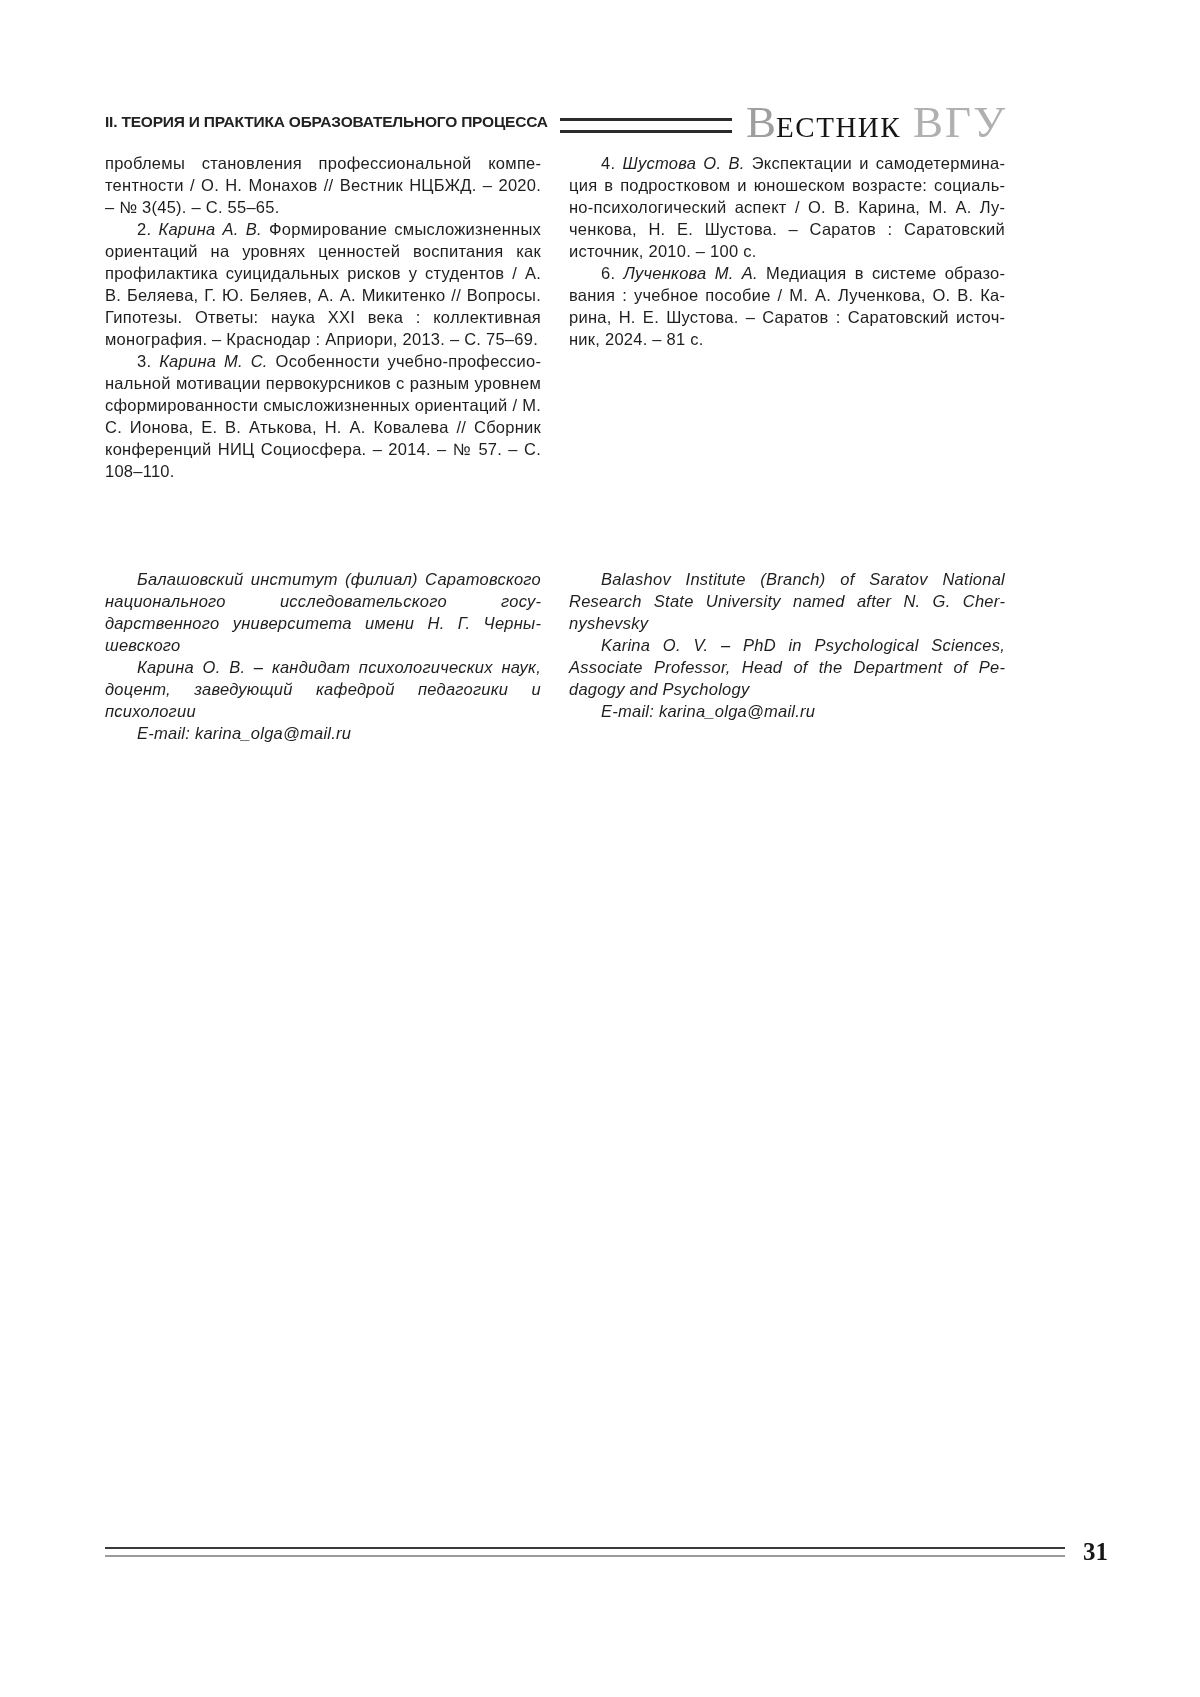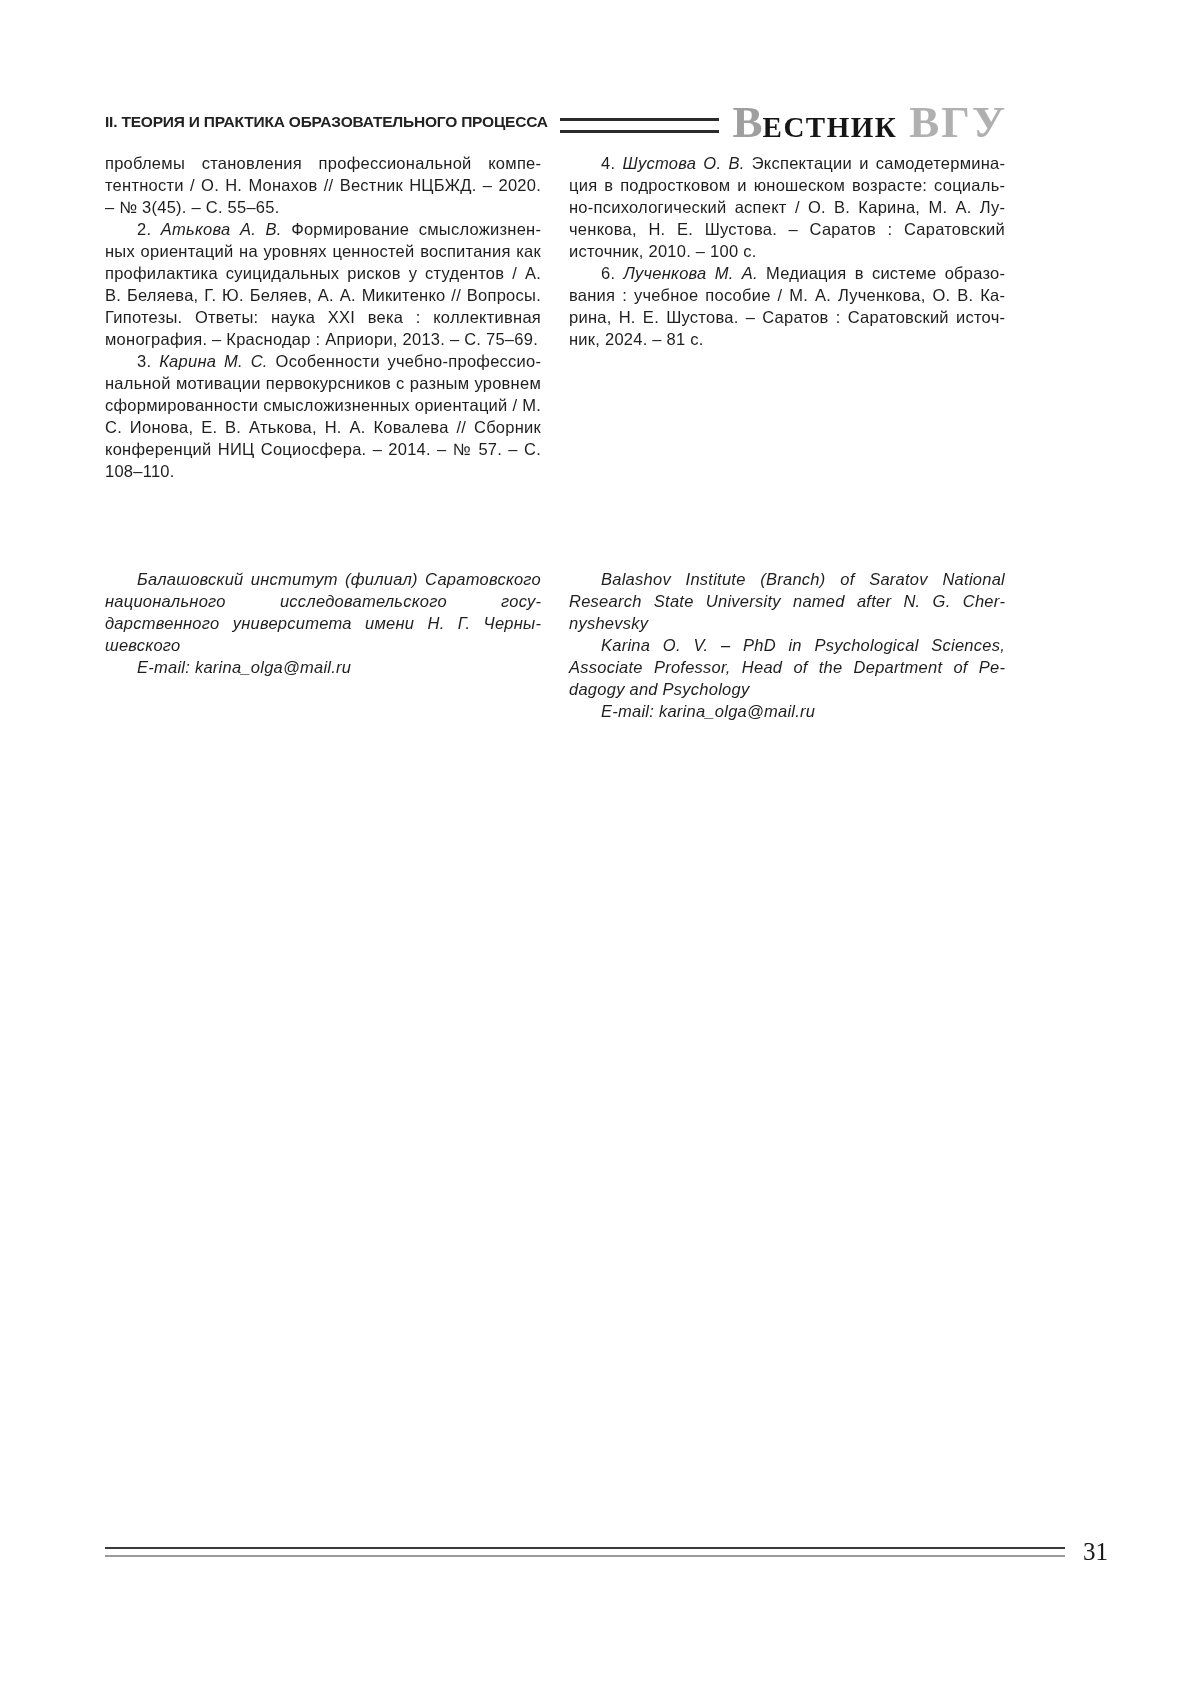--- a/index.html
+++ b/index.html
@@ -16,21 +16,21 @@
   .hdr-title {
     font-size:15.5px; font-weight:bold; letter-spacing:-0.2px;
     color:#222; white-space:nowrap;
   }
   .hdr-rule {
     flex:1; height:9px; margin:0 14px 0 12px; align-self:center;
     border-top:3px solid #2b2b2b; border-bottom:3px solid #2b2b2b;
     margin-top:6px;
   }
   .logo {
-    font-family:"Liberation Serif", serif; font-weight:bold; white-space:nowrap;
+    font-family:"Liberation Serif", serif; font-weight:normal; white-space:nowrap;
     line-height:1;
   }
   .logo-init { font-size:45px; color:#9f9f9f; }
   .logo-rest { font-size:29px; color:#161616; letter-spacing:1.5px; }
   .logo-abbr { font-size:45px; color:#b0b0b0; letter-spacing:2px; margin-left:12px; }
 
   
   .cols {
     position:absolute; top:152px; left:105px; width:900px;
     display:flex; gap:28px;
@@ -50,44 +50,45 @@
   .ftr {
     position:absolute; left:0; right:0; top:1538px;
     display:flex; align-items:flex-end;
     padding:0 92px 0 105px;
   }
   .ftr-rule {
     flex:1; height:6px; margin-bottom:9px;
     border-top:2px solid #3a3a3a; border-bottom:2px solid #9a9a9a;
   }
   .pageno {
-    font-family:"Liberation Serif", serif; font-weight:normal;
+    font-family:"Liberation Serif", serif; font-weight:bold;
     font-size:25px; color:#161616; margin-left:18px;
   }
 </style>
 </head>
 <body>
 
 <div class="page">
 
   <header class="hdr">
     <span class="hdr-title">II. ТЕОРИЯ И ПРАКТИКА ОБРАЗОВАТЕЛЬНОГО ПРОЦЕССА</span>
     <span class="hdr-rule"></span>
     <span class="logo"><span class="logo-init">В</span><span class="logo-rest">ЕСТНИК</span><span class="logo-abbr">ВГУ</span></span>
   </header>
 
   <main class="cols">
     <section class="col" id="col-left">
         <div class="refs">
           <p class="para"><span>проблемы становления профессиональной компе­тентности / О. Н. Монахов // Вестник НЦБЖД. – 2020. – № 3(45). – С. 55–65.</span></p>
-          <p class="para indent"><span>2. </span><span class="it">Атькова А. В.</span><span> Формирование смысложизнен­ных ориентаций на уровнях ценностей воспитания как профилактика суицидальных рисков у студен­тов / А. В. Беляева, Г. Ю. Беляев, А. А. Микитенко // Вопросы. Гипотезы. Ответы: наука XXI века : коллек­тивная монография. – Краснодар : Априори, 2013. – С. 75–69.</span></p>
+          <p class="para indent"><span>2. </span><span class="it">Карина А. В.</span><span> Формирование смысложизнен­ных ориентаций на уровнях ценностей воспитания как профилактика суицидальных рисков у студен­тов / А. В. Беляева, Г. Ю. Беляев, А. А. Микитенко // Вопросы. Гипотезы. Ответы: наука XXI века : коллек­тивная монография. – Краснодар : Априори, 2013. – С. 75–69.</span></p>
           <p class="para indent"><span>3. </span><span class="it">Карина М. С.</span><span> Особенности учебно-профессио­нальной мотивации первокурсников с разным уров­нем сформированности смысложизненных ориента­ций / М. С. Ионова, Е. В. Атькова, Н. А. Ковалева // Сборник конференций НИЦ Социосфера. – 2014. – № 57. – С. 108–110.</span></p>
         </div>
         <div class="affil">
           <p class="para indent"><span>Балашовский институт (филиал) Саратов­ского национального исследовательского госу­дарственного университета имени Н. Г. Черны­шевского</span></p>
+          <p class="para indent"><span>Карина О. В. – кандидат психологических наук, доцент, заведующий кафедрой педагогики и психологии</span></p>
           <p class="para indent"><span>E-mail: karina_olga@mail.ru</span></p>
         </div>
       </section>
     <section class="col" id="col-right">
         <div class="refs">
           <p class="para indent"><span>4. </span><span class="it">Шустова О. В.</span><span> Экспектации и самодетермина­ция в подростковом и юношеском возрасте: социаль­но-психологический аспект / О. В. Карина, М. А. Лу­ченкова, Н. Е. Шустова. – Саратов : Саратовский источник, 2010. – 100 с.</span></p>
           <p class="para indent"><span>6. </span><span class="it">Лученкова М. А.</span><span> Медиация в системе образо­вания : учебное пособие / М. А. Лученкова, О. В. Ка­рина, Н. Е. Шустова. – Саратов : Саратовский источ­ник, 2024. – 81 с.</span></p>
         </div>
         <div class="affil">
           <p class="para indent"><span>Balashov Institute (Branch) of Saratov National Research State University named after N. G. Cher­nyshevsky</span></p>

